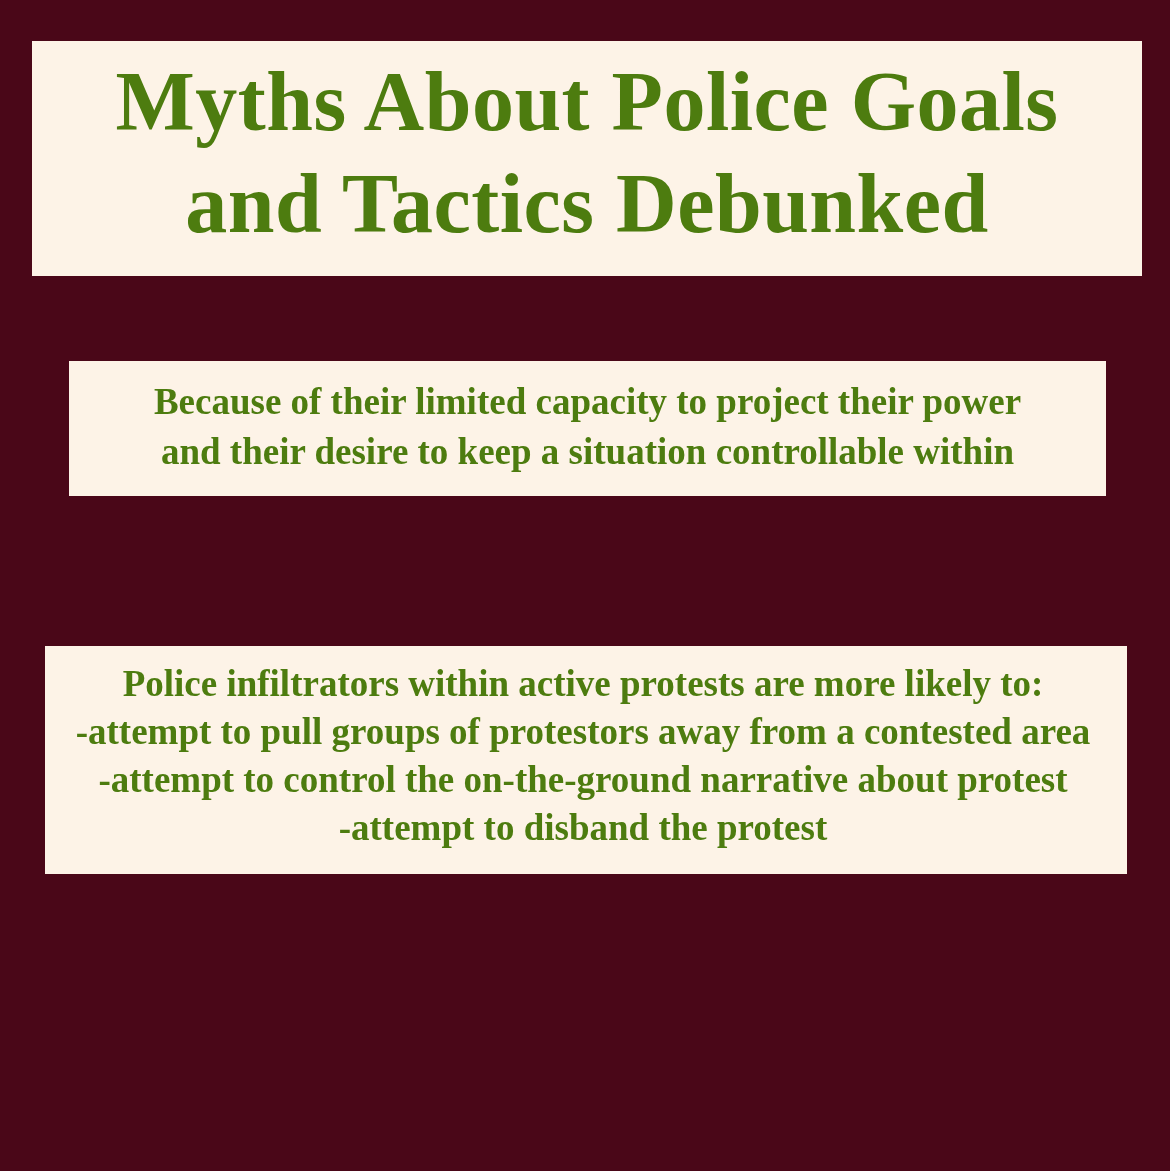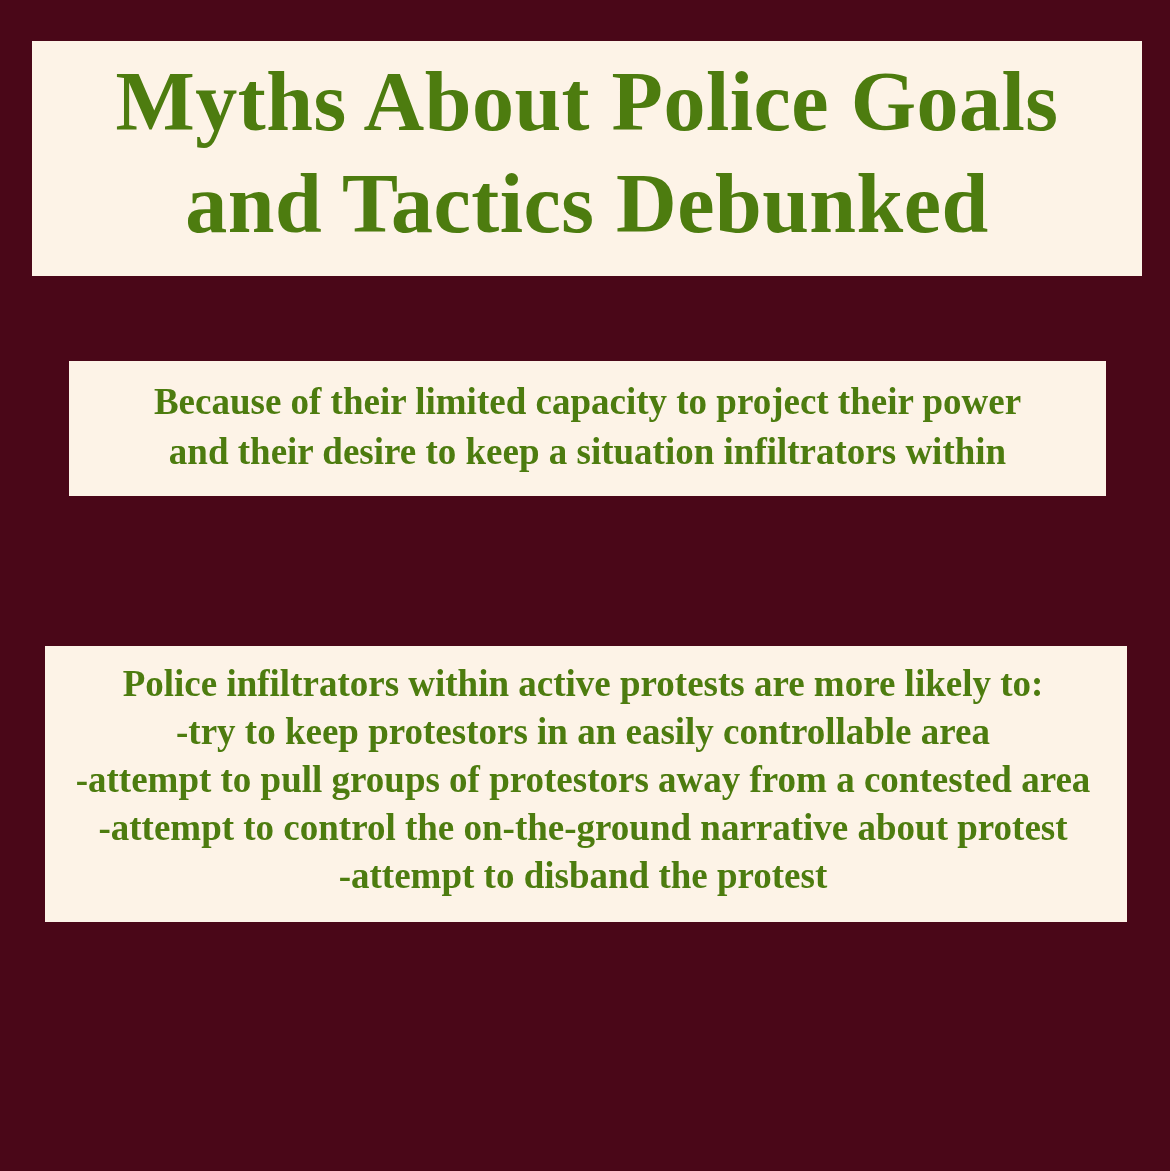--- a/index.html
+++ b/index.html
@@ -77,24 +77,23 @@
 
 <div class="poster">
 
   <div class="panel title-panel">
     <div class="title-line">Myths About Police Goals</div>
     <div class="title-line">and Tactics Debunked</div>
   </div>
 
   <div class="panel para-panel">
     <div class="para-line">Because of their limited capacity to project their power</div>
-    <div class="para-line">and their desire to keep a situation infiltrators within</div>
+    <div class="para-line">and their desire to keep a situation controllable within</div>
   </div>
 
   <div class="panel list-panel">
     <div class="list-line">Police infiltrators within active protests are more likely to:</div>
-    <div class="list-line">-try to keep protestors in an easily controllable area</div>
     <div class="list-line">-attempt to pull groups of protestors away from a contested area</div>
     <div class="list-line">-attempt to control the on-the-ground narrative about protest</div>
     <div class="list-line">-attempt to disband the protest</div>
   </div>
 
 </div>
 
 </body></html>

